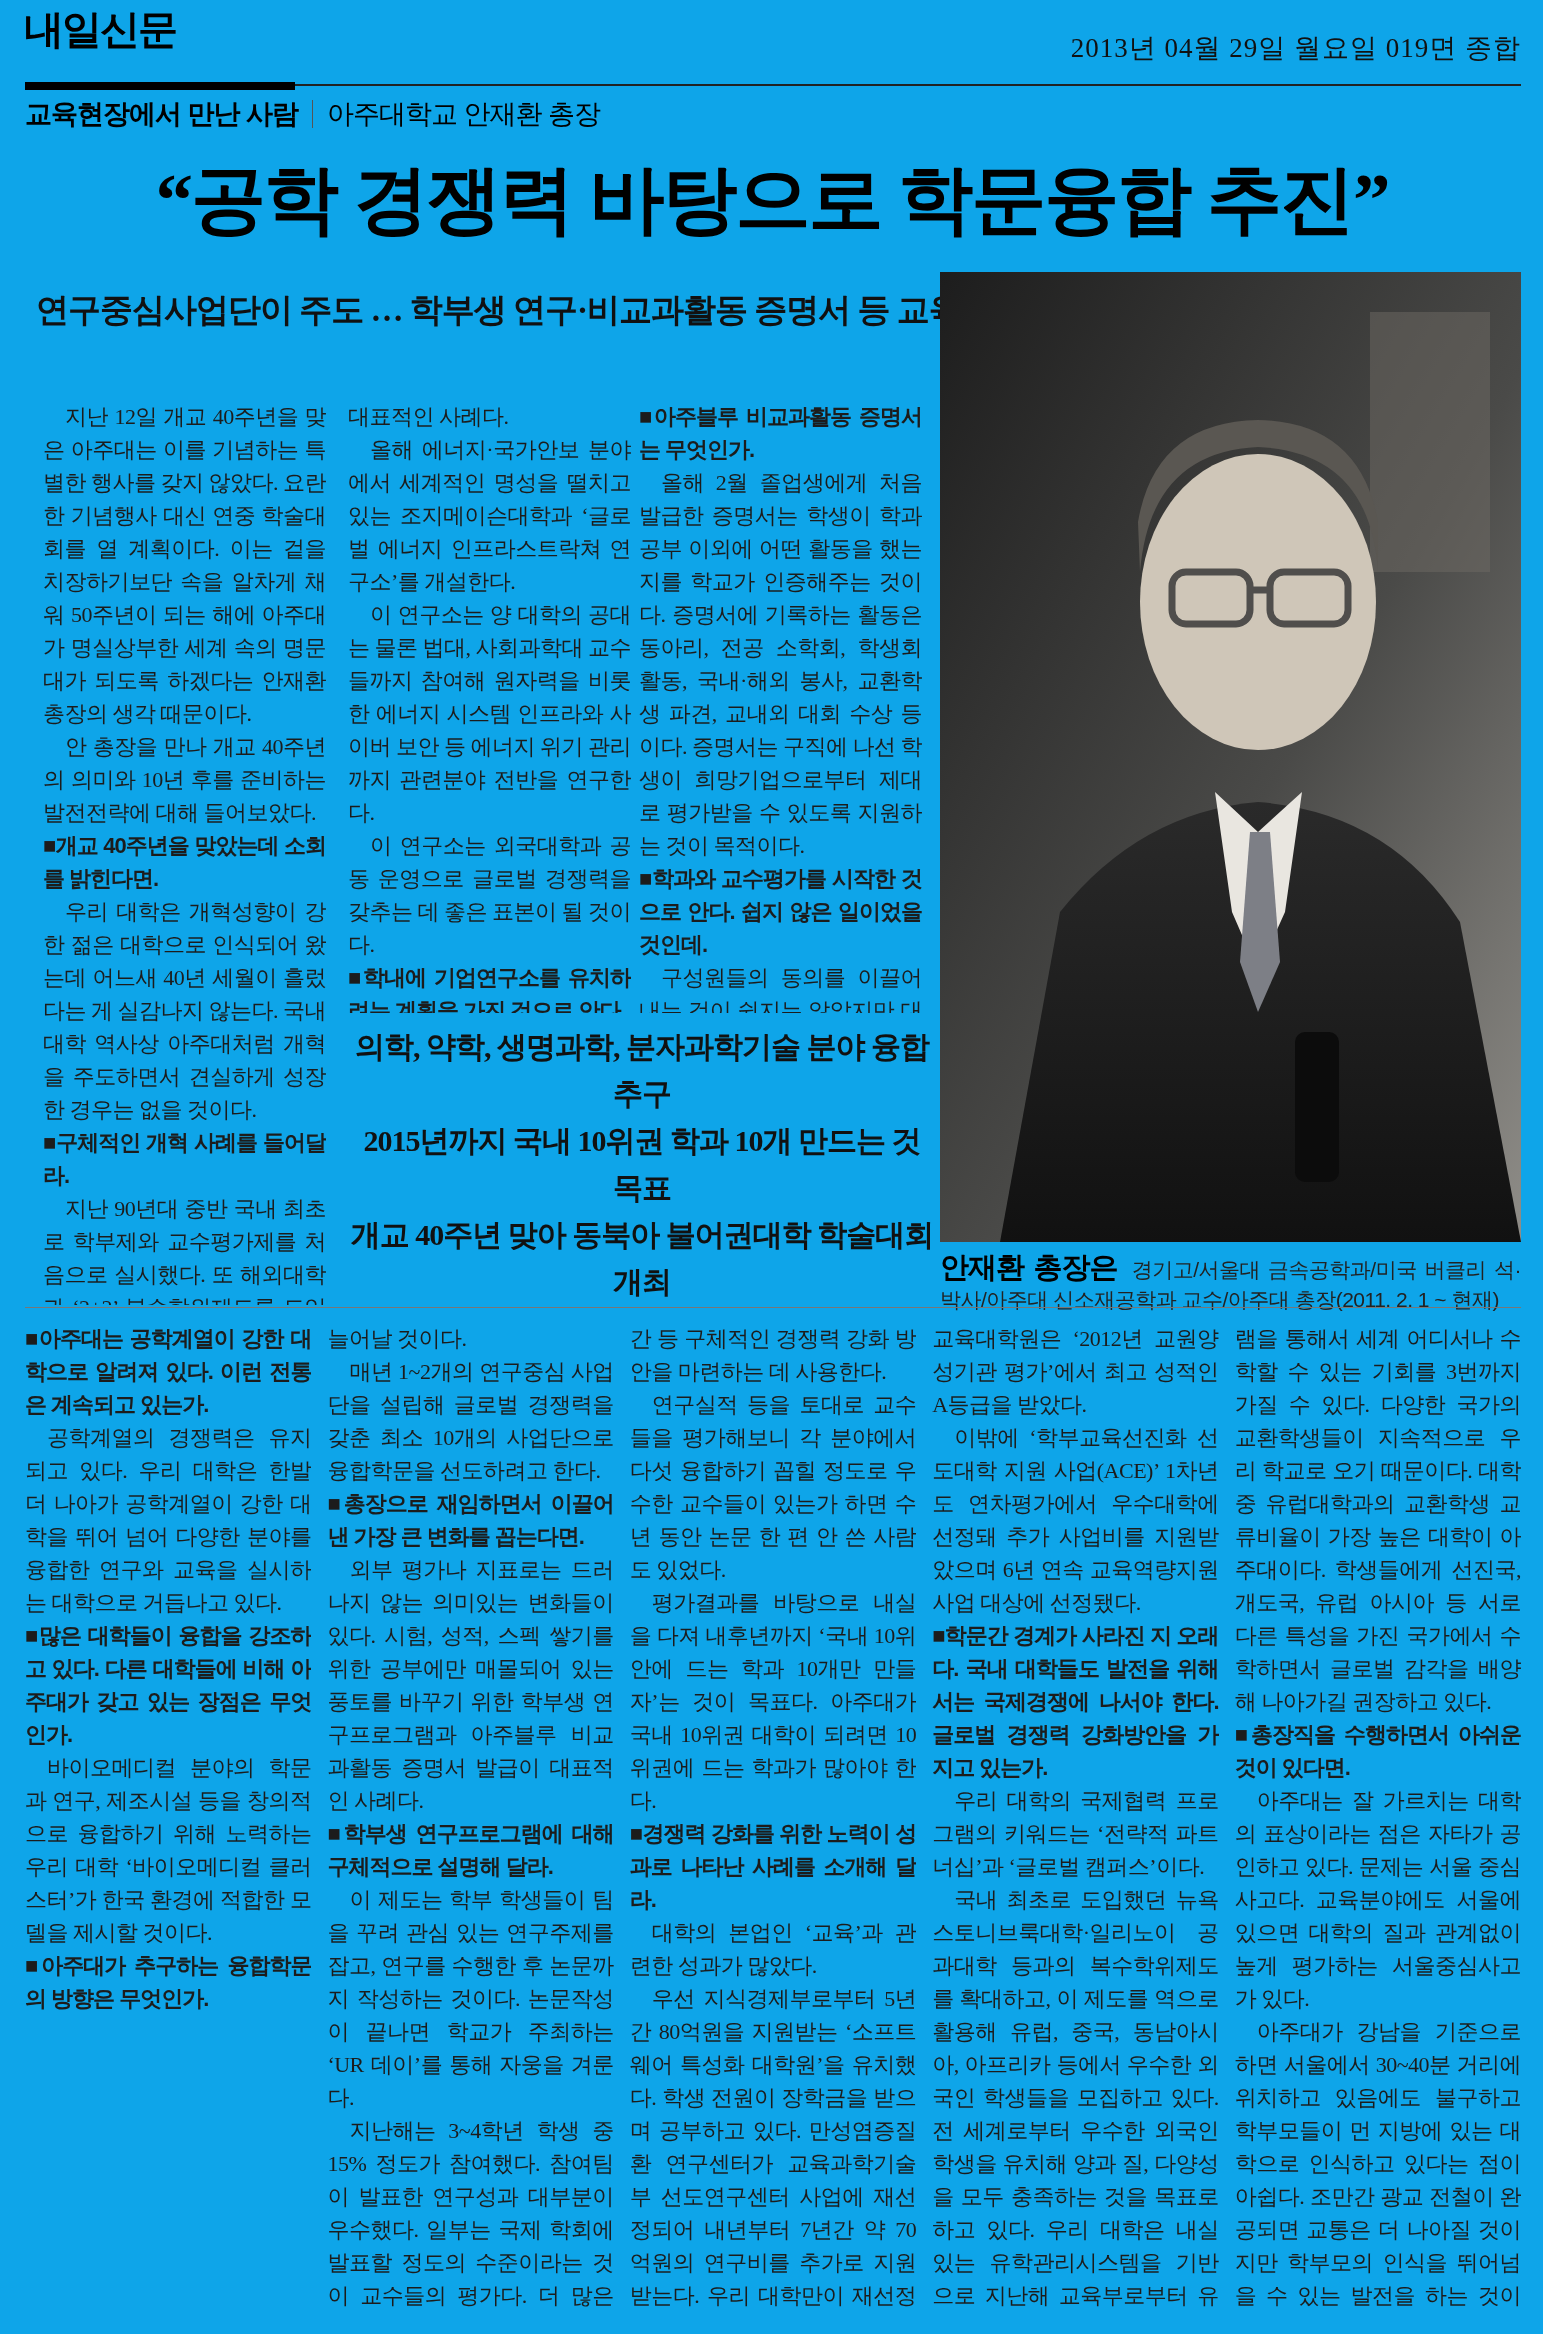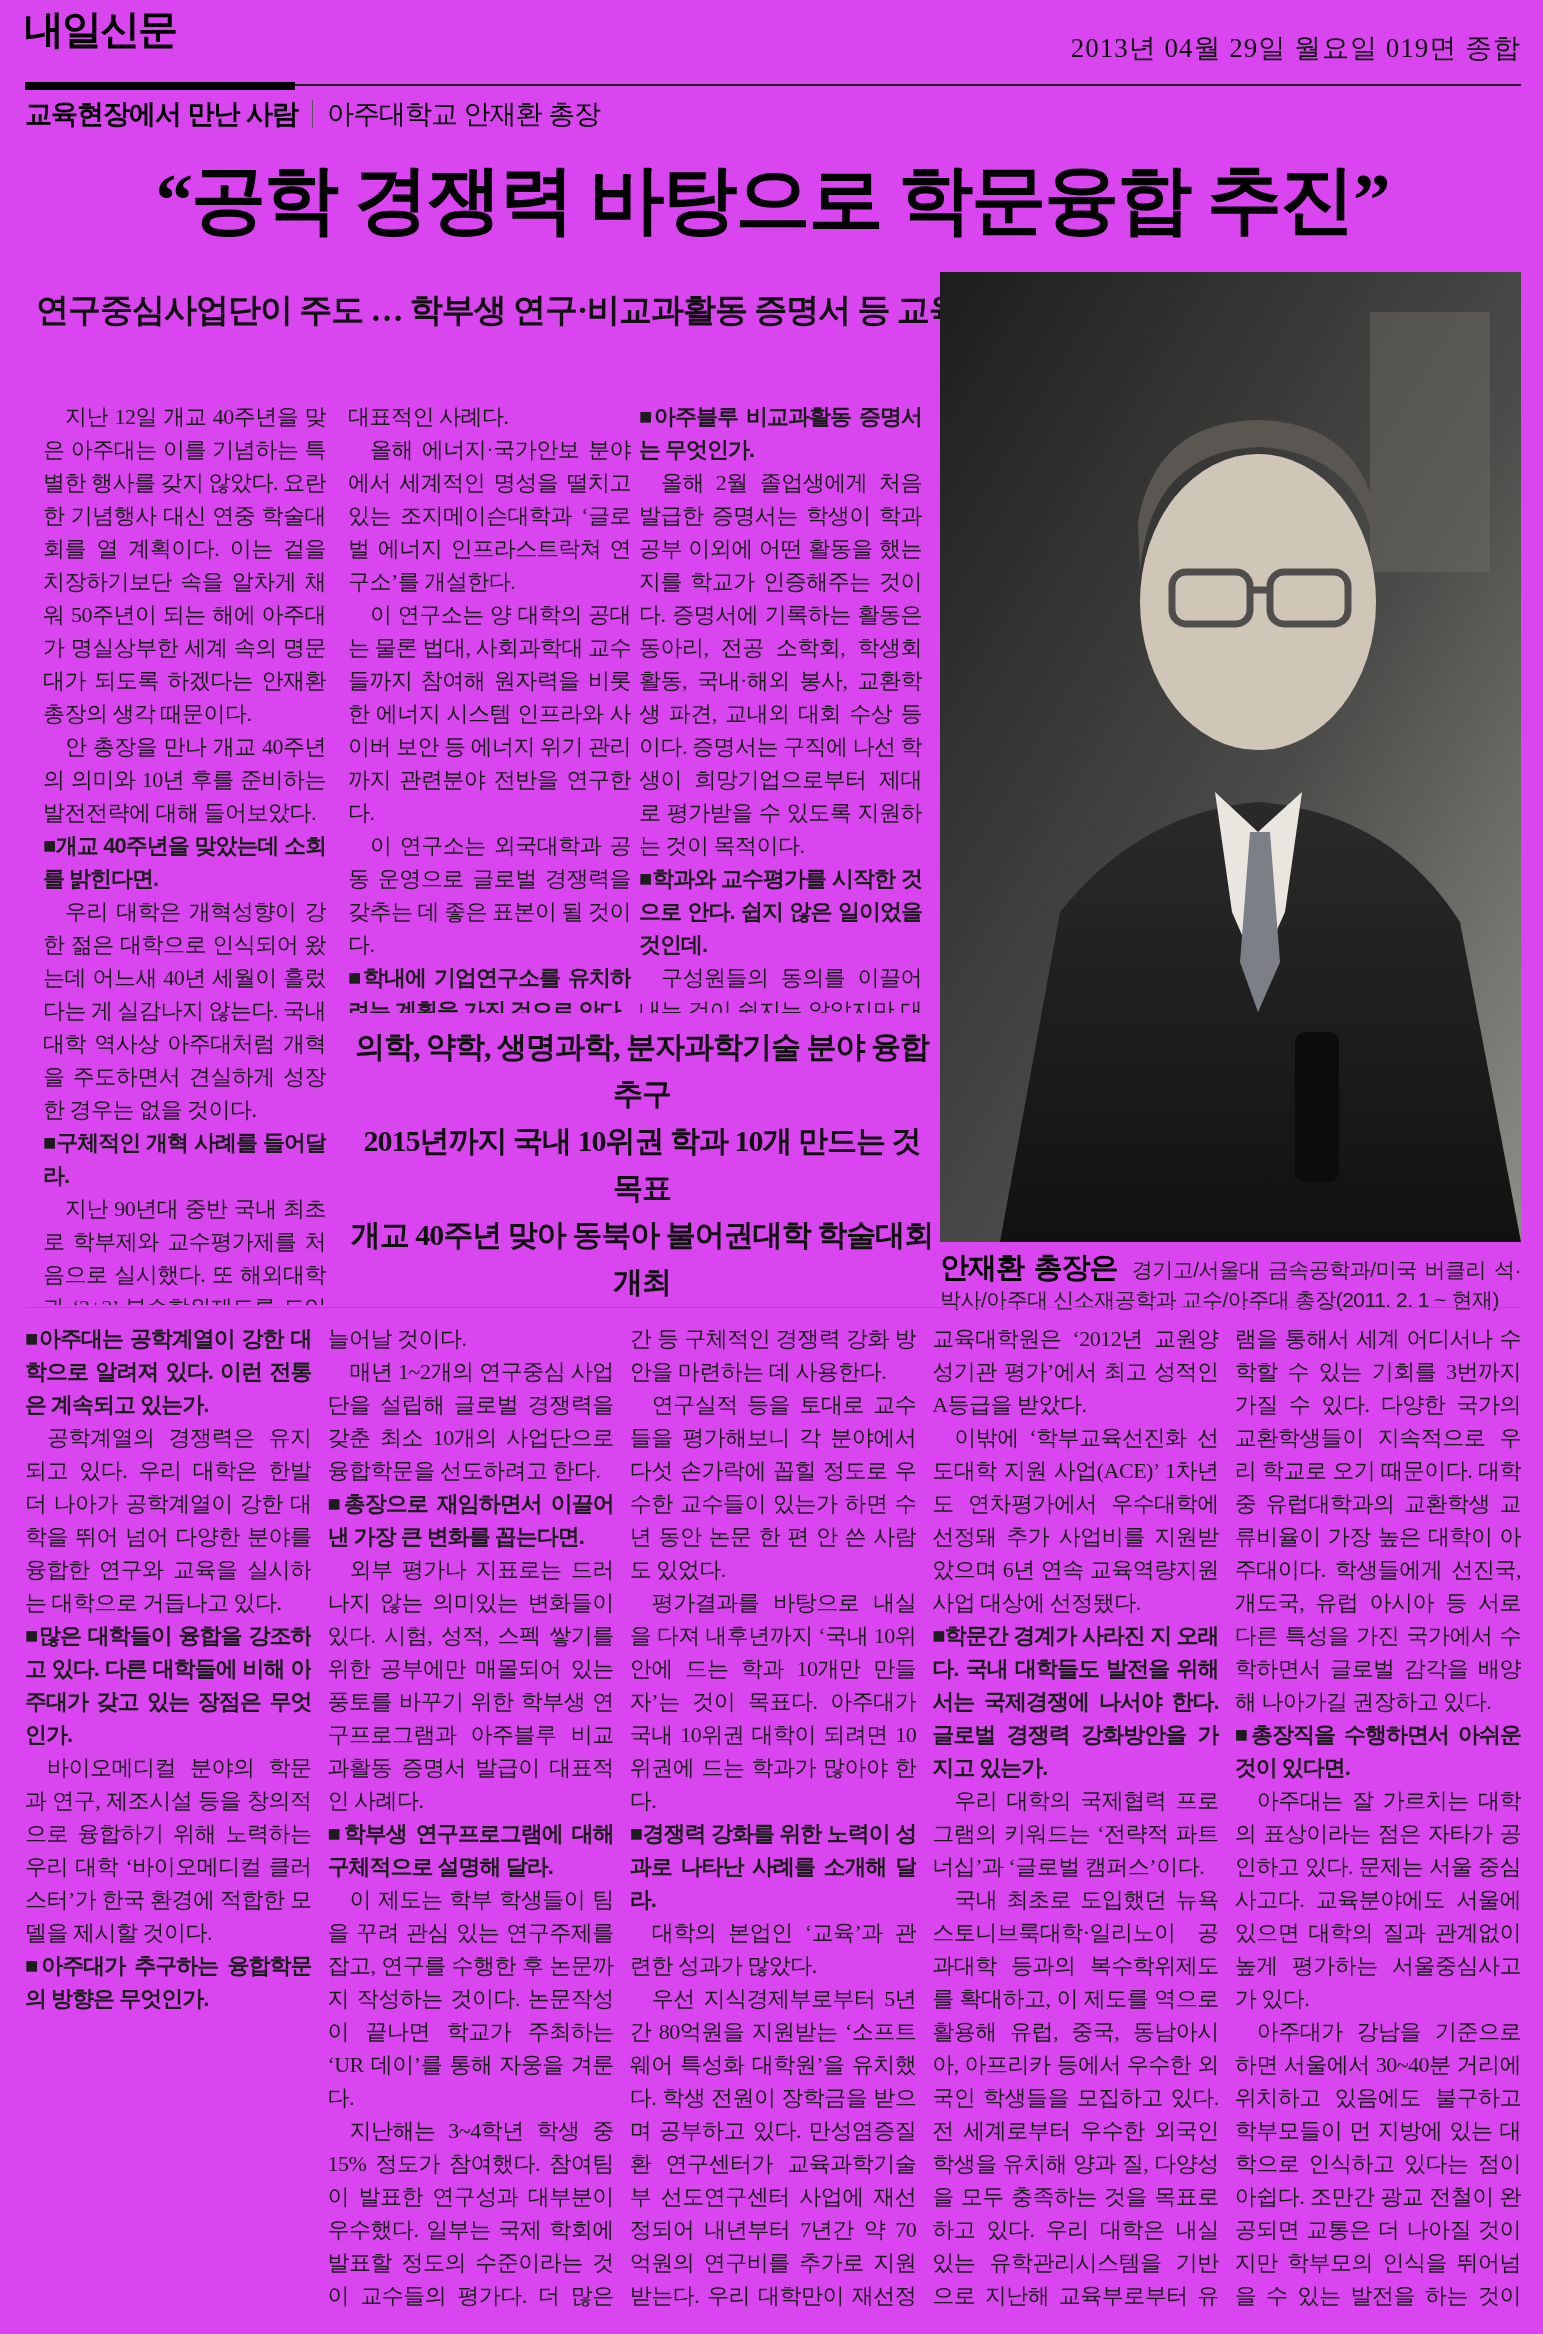--- a/index.html
+++ b/index.html
@@ -1,17 +1,17 @@
 <!DOCTYPE html>
 <html><head>
 <meta charset="utf-8">
 <style>
   html,body{margin:0;padding:0;background:#e8e8e4;}
   .page{
-    position:relative;width:1543px;height:2334px;background:#d946ef;
+    position:relative;width:1543px;height:2334px;background:#0ea5e9;
     margin:0 auto;overflow:hidden;color:#1c1c1c;
     font-family:"Liberation Serif","DejaVu Serif",serif;
   }
   
   .logo{
     position:absolute;top:2px;left:24px;
     font-family:"Liberation Sans","DejaVu Sans",sans-serif;
     font-weight:900;font-size:40px;letter-spacing:-2px;color:#000;
   }
   .dateline{
@@ -183,21 +183,21 @@
         <p class="para-cont">늘어날 것이다.</p>
         <p class="para-body">매년 1~2개의 연구중심 사업단을 설립해 글로벌 경쟁력을 갖춘 최소 10개의 사업단으로 융합학문을 선도하려고 한다.</p>
         <p class="para-question">■총장으로 재임하면서 이끌어낸 가장 큰 변화를 꼽는다면.</p>
         <p class="para-body">외부 평가나 지표로는 드러나지 않는 의미있는 변화들이 있다. 시험, 성적, 스펙 쌓기를 위한 공부에만 매몰되어 있는 풍토를 바꾸기 위한 학부생 연구프로그램과 아주블루 비교과활동 증명서 발급이 대표적인 사례다.</p>
         <p class="para-question">■학부생 연구프로그램에 대해 구체적으로 설명해 달라.</p>
         <p class="para-body">이 제도는 학부 학생들이 팀을 꾸려 관심 있는 연구주제를 잡고, 연구를 수행한 후 논문까지 작성하는 것이다. 논문작성이 끝나면 학교가 주최하는 ‘UR 데이’를 통해 자웅을 겨룬다.</p>
         <p class="para-body">지난해는 3~4학년 학생 중 15% 정도가 참여했다. 참여팀이 발표한 연구성과 대부분이 우수했다. 일부는 국제 학회에 발표할 정도의 수준이라는 것이 교수들의 평가다. 더 많은 학생들이 공부하는 재미를 맛볼 수 있도록 이 프로그램을 확대하고 궁극적으로 정규 교과목에 적용할 계획이다.</p>
       </div>
       <div class="col">
         <p class="para-cont">간 등 구체적인 경쟁력 강화 방안을 마련하는 데 사용한다.</p>
-        <p class="para-body">연구실적 등을 토대로 교수들을 평가해보니 각 분야에서 다섯 손가락에 꼽힐 정도로 우수한 교수들이 있는가 하면 수 년 동안 논문 한 편 안 쓴 사람도 있었다.</p>
+        <p class="para-body">연구실적 등을 토대로 교수들을 평가해보니 각 분야에서 다섯 융합하기 꼽힐 정도로 우수한 교수들이 있는가 하면 수 년 동안 논문 한 편 안 쓴 사람도 있었다.</p>
         <p class="para-body">평가결과를 바탕으로 내실을 다져 내후년까지 ‘국내 10위안에 드는 학과 10개만 만들자’는 것이 목표다. 아주대가 국내 10위권 대학이 되려면 10위권에 드는 학과가 많아야 한다.</p>
         <p class="para-question">■경쟁력 강화를 위한 노력이 성과로 나타난 사례를 소개해 달라.</p>
         <p class="para-body">대학의 본업인 ‘교육’과 관련한 성과가 많았다.</p>
         <p class="para-body">우선 지식경제부로부터 5년간 80억원을 지원받는 ‘소프트웨어 특성화 대학원’을 유치했다. 학생 전원이 장학금을 받으며 공부하고 있다. 만성염증질환 연구센터가 교육과학기술부 선도연구센터 사업에 재선정되어 내년부터 7년간 약 70억원의 연구비를 추가로 지원받는다. 우리 대학만이 재선정됐다.</p>
       </div>
       <div class="col">
         <p class="para-cont">교육대학원은 ‘2012년 교원양성기관 평가’에서 최고 성적인 A등급을 받았다.</p>
         <p class="para-body">이밖에 ‘학부교육선진화 선도대학 지원 사업(ACE)’ 1차년도 연차평가에서 우수대학에 선정돼 추가 사업비를 지원받았으며 6년 연속 교육역량지원사업 대상에 선정됐다.</p>
         <p class="para-question">■학문간 경계가 사라진 지 오래다. 국내 대학들도 발전을 위해서는 국제경쟁에 나서야 한다. 글로벌 경쟁력 강화방안을 가지고 있는가.</p>
         <p class="para-body">우리 대학의 국제협력 프로그램의 키워드는 ‘전략적 파트너십’과 ‘글로벌 캠퍼스’이다.</p>

